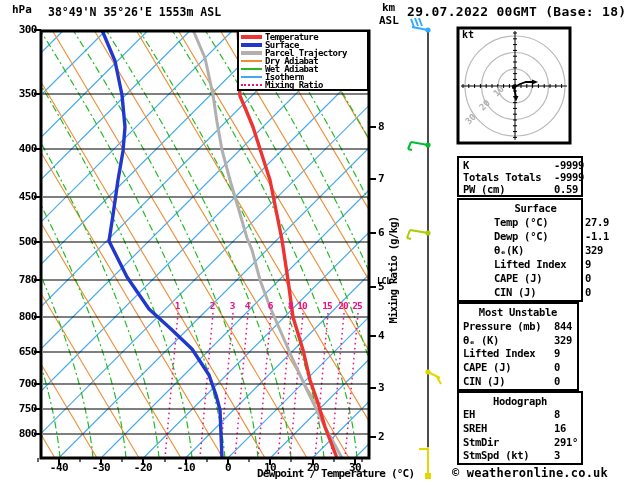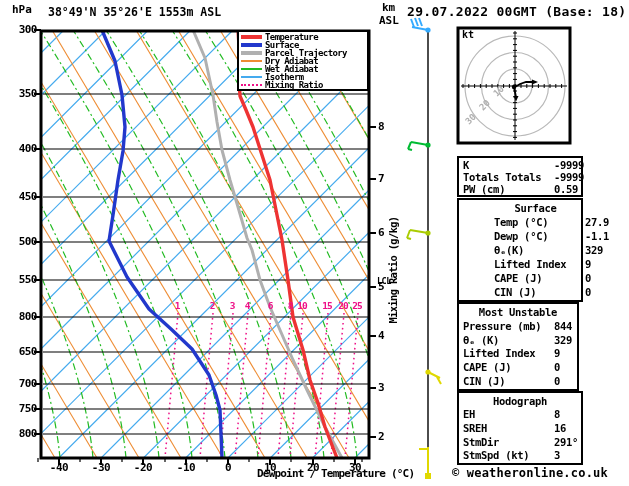--- a/index.html
+++ b/index.html
@@ -253,21 +253,21 @@
   <div class="t hdr-unit" style="left:382px;top:2px">km</div>
   <div class="t hdr-unit" style="left:379px;top:15px">ASL</div>
   <div class="t date" style="left:407px;top:5px">29.07.2022 00GMT (Base: 18)</div>
 
   <div id="pressure-labels">
       <div class="t pr" style="left: 7px; top: 24px;">300</div>
       <div class="t pr" style="left: 7px; top: 88px;">350</div>
       <div class="t pr" style="left: 7px; top: 143px;">400</div>
       <div class="t pr" style="left: 7px; top: 191px;">450</div>
       <div class="t pr" style="left: 7px; top: 236px;">500</div>
-      <div class="t pr" style="left: 7px; top: 274px;">550</div>
+      <div class="t pr" style="left: 7px; top: 274px;">780</div>
       <div class="t pr" style="left: 7px; top: 311px;">800</div>
       <div class="t pr" style="left: 7px; top: 346px;">650</div>
       <div class="t pr" style="left: 7px; top: 378px;">700</div>
       <div class="t pr" style="left: 7px; top: 403px;">750</div>
       <div class="t pr" style="left: 7px; top: 428px;">800</div>
     </div>
   <div id="temp-labels">
       <div class="t tx" style="left: 44px; top: 462px;">-40</div>
       <div class="t tx" style="left: 86px; top: 462px;">-30</div>
       <div class="t tx" style="left: 128px; top: 462px;">-20</div>

